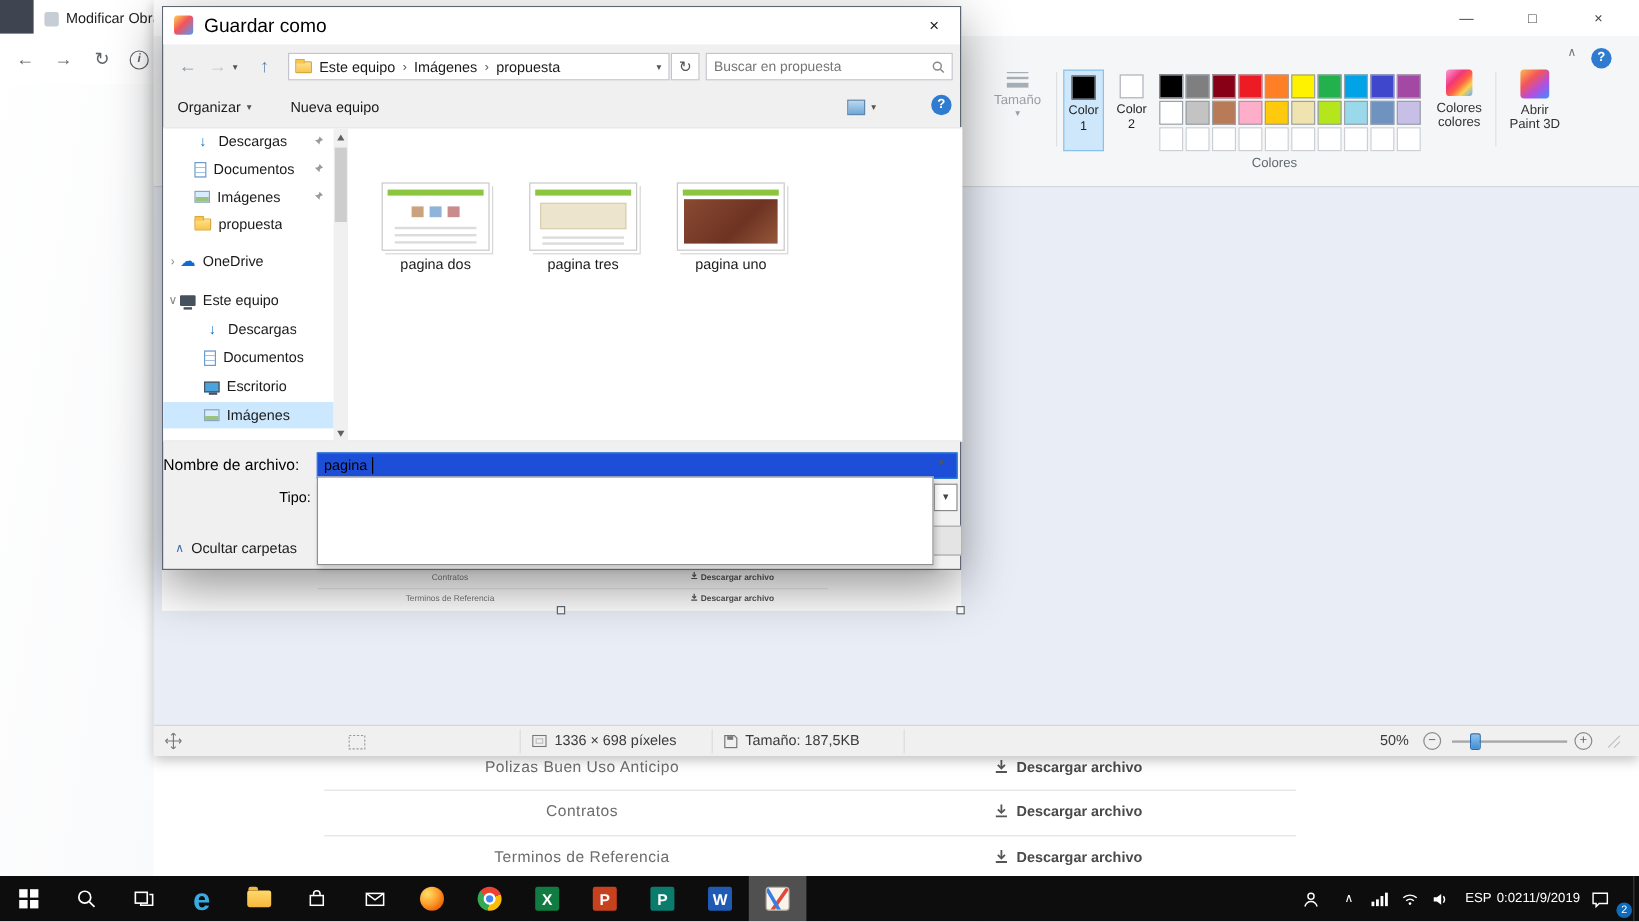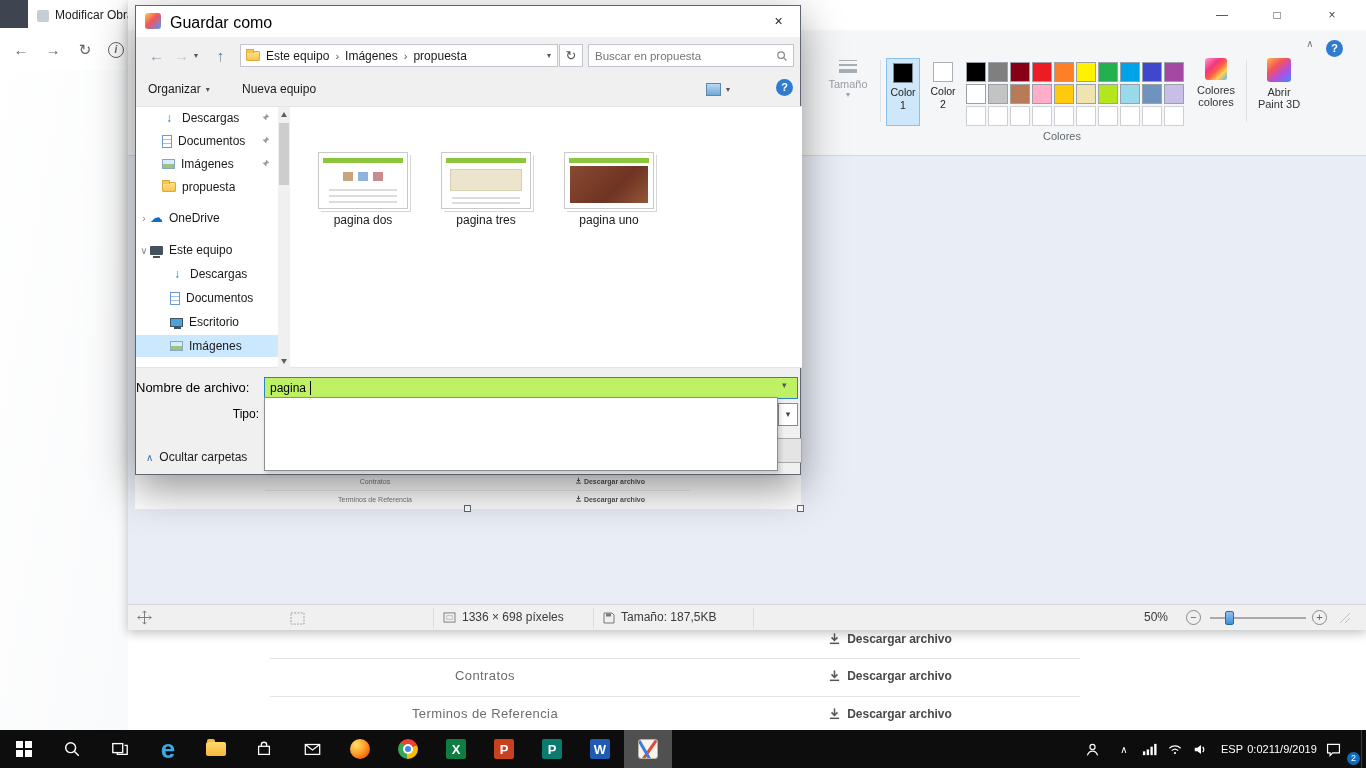--- a/index.html
+++ b/index.html
@@ -108,21 +108,21 @@
   .fthumb{position:absolute;width:90px;height:57px;background:#fff;border:1px solid #c9c9c9;
     box-shadow:2px 2px 0 #fff,3px 3px 0 #d6d6d6}
   .flabel{position:absolute;width:120px;text-align:center;font-size:12px;color:#1a1a1a}
   .th-band{position:absolute;left:4px;right:4px;top:5px;height:5px;background:#8cc63f}
   .th-sq{position:absolute;width:10px;height:9px;top:19px}
   .th-line{position:absolute;left:10px;right:10px;height:2px;background:#dcdcdc}
   .th-tan{position:absolute;left:8px;right:8px;top:16px;height:22px;background:#ece4cc;border:1px solid #d8cfae}
   .th-big{position:absolute;left:5px;right:5px;top:13px;bottom:5px;background:linear-gradient(135deg,#8a4a32,#6e3322 60%,#93583a)}
   .fname-label{position:absolute;left:0;top:374px;width:123px;text-align:left;font-size:13px;color:#000}
   .fname-input{position:absolute;left:128px;top:371px;width:534px;height:22px;border:1px solid #2a7fce;
-    padding:0 20px 0 5px;font:12px "Liberation Sans",sans-serif;color:#000;background:#bef264}
+    padding:0 20px 0 5px;font:12px "Liberation Sans",sans-serif;color:#000;background:#1d4ed8}
   .fname-caret{position:absolute;left:174px;top:375px;width:1px;height:14px;background:#000}
   .fname-dd{position:absolute;left:646px;top:374px;font-size:9px;color:#555}
   .tipo-label{position:absolute;left:83px;top:401px;width:40px;text-align:right;font-size:12px;color:#000}
   .tipo-dd{position:absolute;left:642px;top:397px;width:20px;height:23px;background:#fff;border:1px solid #8a8a8a;
     text-align:center;line-height:21px;font-size:9px;color:#444}
   .cancel-sliver{position:absolute;left:630px;top:432px;width:36px;height:25px;background:#e4e4e4;border:1px solid #a9a9a9}
   .sugg-panel{position:absolute;left:128px;top:391px;width:514px;height:74px;background:#fff;border:1px solid #8f8f8f;
     box-shadow:2px 3px 5px rgba(0,0,0,.18)}
   .hidefolders{position:absolute;left:10px;top:441px;height:20px;display:flex;align-items:center;gap:6px;font-size:12px;color:#1a1a1a}
   .hf-chev{color:#3c6ea5;font-size:10px}
@@ -163,20 +163,21 @@
     <div class="tab-fav"></div>
     <div class="tab-title">Modificar Obra/</div>
     <div class="bnav" style="left:8px">←</div>
     <div class="bnav" style="left:40px">→</div>
     <div class="bnav" style="left:72px">↻</div>
     <div class="binfo">i</div>
   </div>
 
   <div class="page-strip">
     <div class="prow" style="top:-10px">
+      <div class="plabel">Polizas Buen Uso Anticipo</div>
       <div class="plink"><svg width="13" height="13" viewBox="0 0 14 14">
             <path d="M7 1.5v7" stroke="#555" stroke-width="1.6" fill="none"></path>
             <path d="M3.8 5.8 7 9l3.2-3.2" fill="none" stroke="#555" stroke-width="1.6"></path>
             <path d="M2 12.2h10" stroke="#555" stroke-width="1.6"></path>
           </svg><span>Descargar archivo</span></div>
     </div>
     <div class="psep" style="top:28px"></div>
     <div class="prow" style="top:27px">
       <div class="plabel">Contratos</div>
       <div class="plink"><svg width="13" height="13" viewBox="0 0 14 14">
@@ -317,21 +318,21 @@
           <rect x="4" y="4" width="6" height="4" fill="none" stroke="#bbb"></rect>
         </svg>
       <div class="sb-text" style="left:334px">1336 × 698 píxeles</div>
       <div class="sb-sep" style="left:465px"></div>
       <svg style="position:absolute;left:475px;top:7px" width="12" height="12" viewBox="0 0 12 12">
           <path d="M1 1h8l2 2v8H1z" fill="none" stroke="#777"></path>
           <rect x="3" y="1.5" width="5" height="3" fill="#777"></rect>
         </svg>
       <div class="sb-text" style="left:493px">Tamaño: 187,5KB</div>
       <div class="sb-sep" style="left:625px"></div>
-      <div class="sb-text" style="left:1016px;width:36px;text-align:left">50%</div>
+      <div class="sb-text" style="left:1016px;width:36px;text-align:center">50%</div>
       <div class="zoom-circle" style="left:1058px">−</div>
       <div class="zoom-track"></div>
       <div class="zoom-thumb"></div>
       <div class="zoom-circle" style="left:1184px">+</div>
       <svg style="position:absolute;left:1210px;top:6px" width="14" height="14" viewBox="0 0 14 14">
           <path d="M12 2 2 12M12 7 7 12" stroke="#c0c0c0" fill="none"></path>
         </svg>
     </div>
   </div>
 

